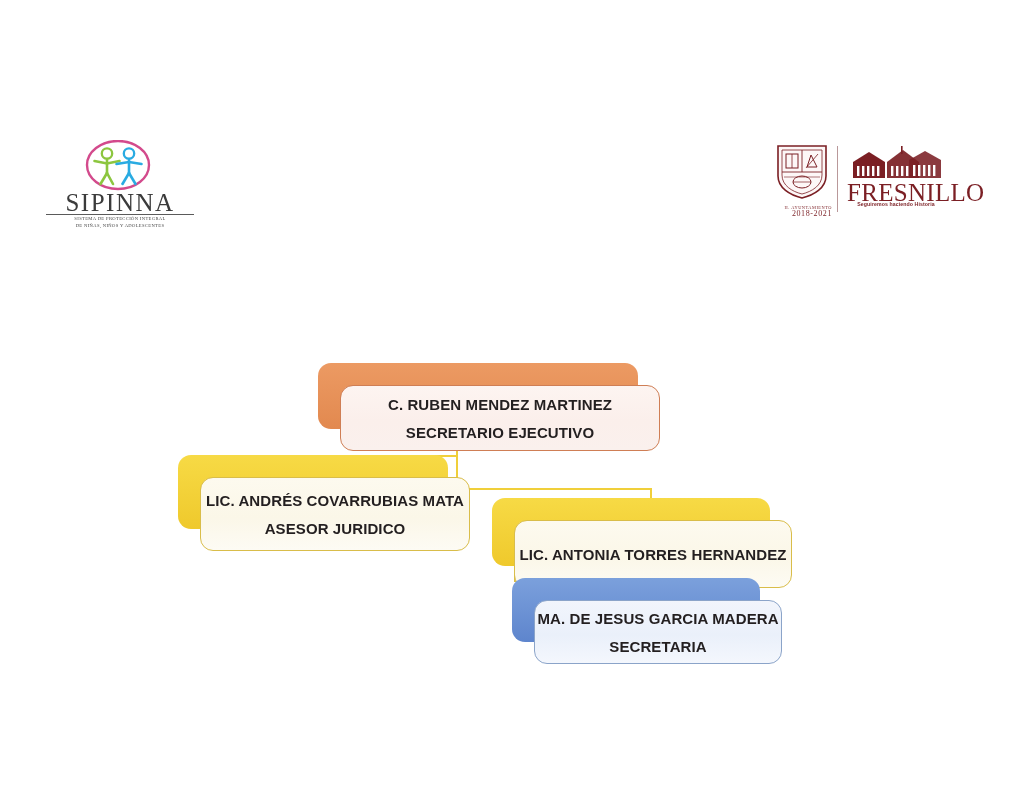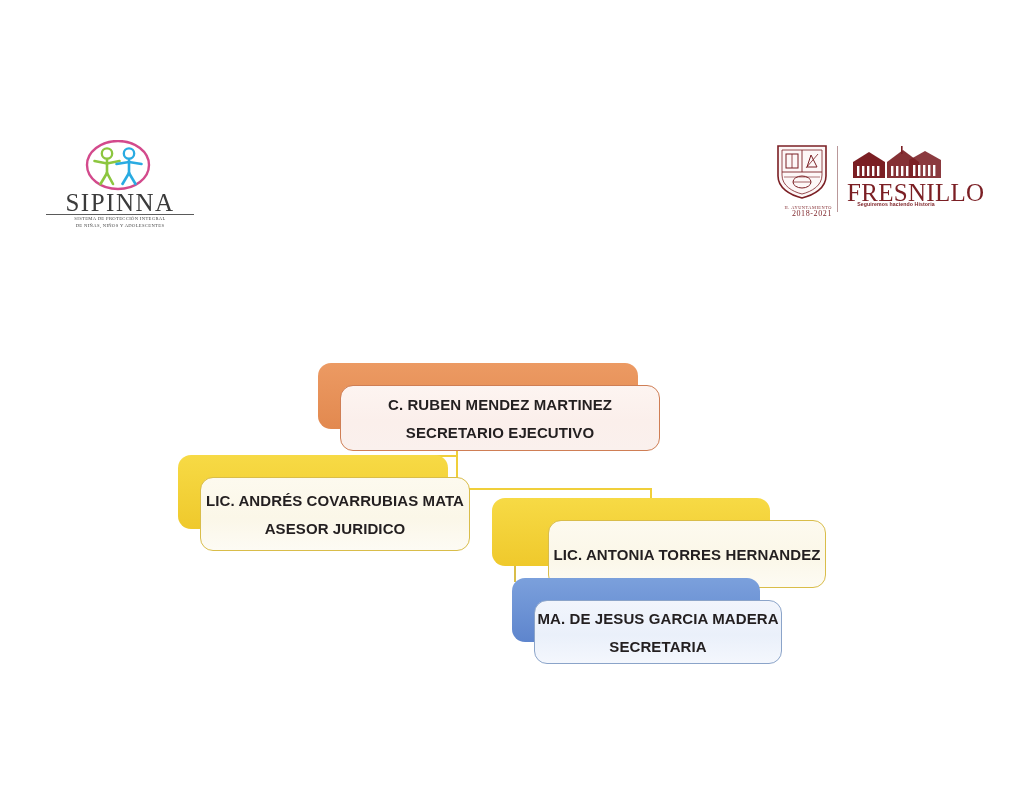--- a/index.html
+++ b/index.html
@@ -216,21 +216,20 @@
   }
 
   
   #node-coordinator { left: 492px; top: 498px; width: 278px; height: 68px; z-index: 4; }
   #node-coordinator .shadow {
     background: linear-gradient(180deg, #f7da45 0%, #efc92c 100%);
   }
   #node-coordinator .face {
     background: linear-gradient(180deg, #fdfaef 0%, #fbf7e8 55%, #fdfbf4 100%);
     border-color: #d9bd4a;
-    margin-left: 34px;
   }
 
   
   #node-secretary { left: 512px; top: 578px; width: 248px; height: 64px; z-index: 7; }
   #node-secretary .shadow {
     background: linear-gradient(180deg, #7ba0dc 0%, #5e85cd 100%);
   }
   #node-secretary .face {
     background: linear-gradient(180deg, #f2f5fc 0%, #eaf0fa 55%, #f4f7fd 100%);
     border-color: #8ba4c9;

